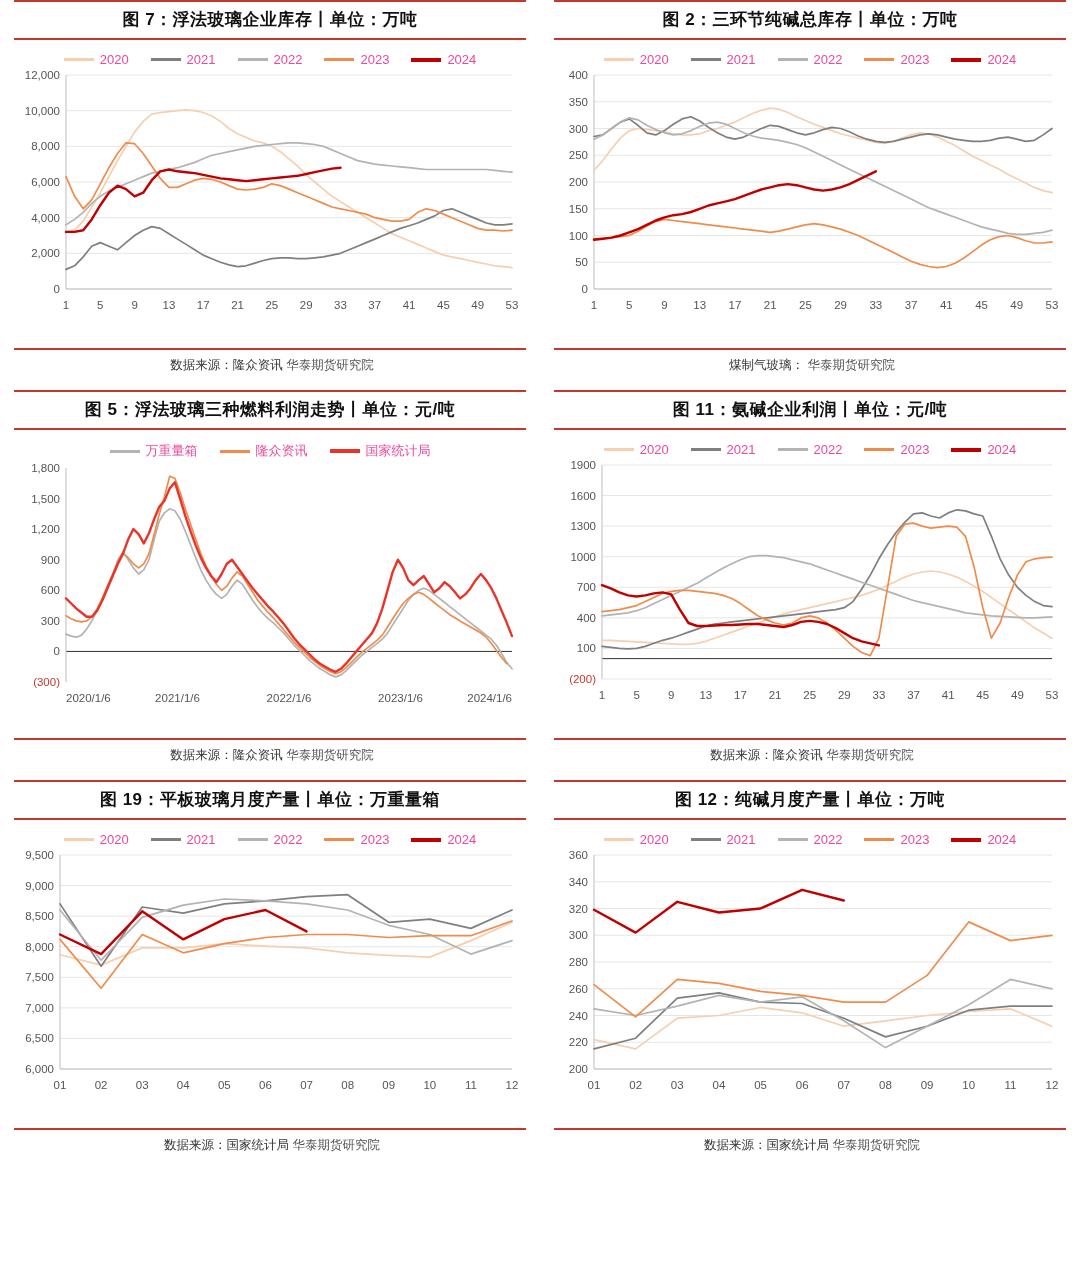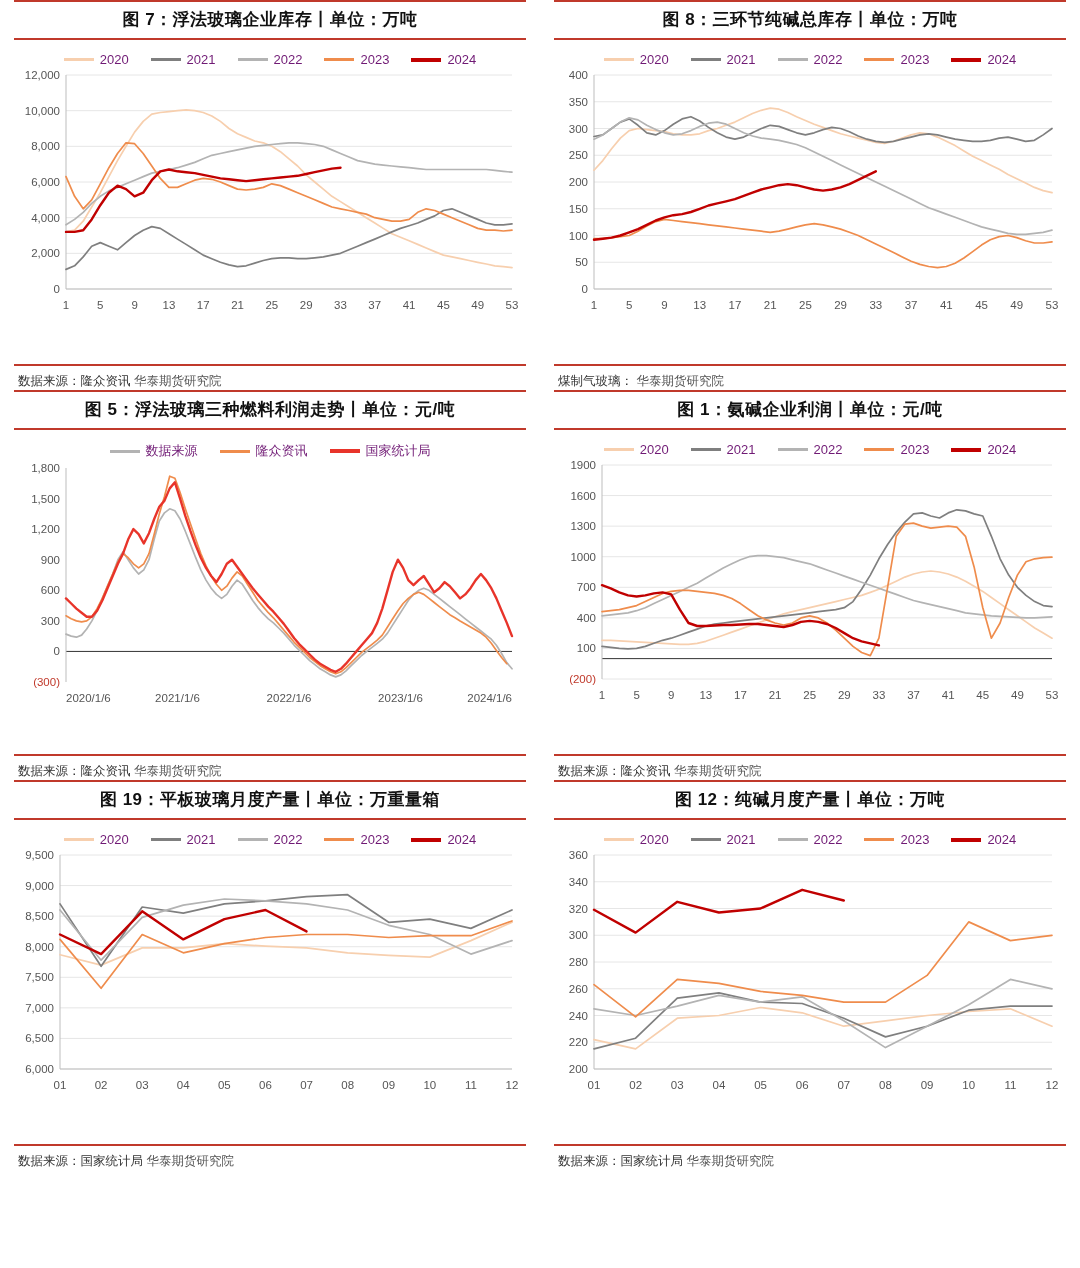--- a/index.html
+++ b/index.html
@@ -36,32 +36,33 @@
     letter-spacing:0.5px;
     color:#111;
   }
   .legend {
     display:flex;
     justify-content:center;
     align-items:center;
     gap:22px;
     margin-top:12px;
     font-size:13px;
-    color:#701a75;
+    color:#ec4899;
   }
   .legend-item { display:flex; align-items:center; gap:6px; }
   .legend-swatch { width:30px; height:3px; display:inline-block; }
   .legend-swatch.thick { height:4px; }
   .plot { flex:1; position:relative; }
   .plot svg { display:block; }
   .source {
     border-top:2.5px solid #c0392b;
-    padding:7px 0 0 4px;
+    padding:7px 0 16px 4px;
     font-size:12.5px;
     color:#333;
+    text-align:center;
   }
   .source .org { color:#555; }
   .axis-text { font-size:11.5px; fill:#555; font-family:"Liberation Sans", sans-serif; }
   .axis-text-red { font-size:11.5px; fill:#c0392b; font-family:"Liberation Sans", sans-serif; }
   .gridline { stroke:#e6e6e6; stroke-width:1; }
   .axisline { stroke:#bdbdbd; stroke-width:1; }
   .series { fill:none; stroke-linejoin:round; stroke-linecap:round; }
 </style>
 </head>
 <body>
@@ -131,21 +132,21 @@
             <path d="M52.0,109.6L60.6,129.3L69.2,141.8L77.7,132.8L86.3,116.8L94.9,100.7L103.5,86.5L112.0,75.8L120.6,76.7L129.2,86.5L137.8,99.0L146.3,111.4L154.9,120.4L163.5,120.4L172.1,116.8L180.7,113.2L189.2,111.4L197.8,112.3L206.4,115.0L215.0,118.6L223.5,122.1L232.1,123.0L240.7,122.1L249.3,120.4L257.8,116.8L266.4,118.6L275.0,122.1L283.6,125.7L292.2,129.3L300.7,132.8L309.3,136.4L317.9,140.0L326.5,141.8L335.0,143.5L343.6,145.3L352.2,147.1L360.8,150.7L369.3,152.4L377.9,154.2L386.5,154.2L395.1,152.4L403.7,145.3L412.2,141.8L420.8,143.5L429.4,147.1L438.0,150.7L446.5,154.2L455.1,157.8L463.7,161.4L472.3,163.2L480.8,163.2L489.4,164.0L498.0,163.2" class="series" stroke="#ef8c4c" stroke-width="1.7"></path>
             <path d="M52.0,164.9L60.6,164.9L69.2,163.2L77.7,152.4L86.3,138.2L94.9,125.7L103.5,118.6L112.0,122.1L120.6,129.3L129.2,125.7L137.8,113.2L146.3,104.3L154.9,102.5L163.5,104.3L172.1,105.2L180.7,106.1L189.2,107.9L197.8,109.6L206.4,111.4L215.0,112.3L223.5,113.2L232.1,114.1L240.7,113.2L249.3,112.3L257.8,111.4L266.4,110.5L275.0,109.6L283.6,108.8L292.2,107.0L300.7,105.2L309.3,103.4L317.9,101.6L326.5,100.7" class="series" stroke="#c00000" stroke-width="2.4"></path>
           </svg>
         </div>
       <div class="source"><span>数据来源：隆众资讯</span> <span class="org">华泰期货研究院</span></div>
     </div>
   </div>
 
   <div class="panel">
     <div class="panel-inner">
-      <div class="title-bar">图 8：三环节纯碱总库存丨单位：万吨</div>
+      <div class="title-bar">图 2：三环节纯碱总库存丨单位：万吨</div>
       <div class="legend">
         <div class="legend-item">
             <span class="legend-swatch" style="background:#f7cfae"></span>
             <span>2020</span>
           </div>
         <div class="legend-item">
             <span class="legend-swatch" style="background:#7f7f7f"></span>
             <span>2021</span>
           </div>
         <div class="legend-item">
@@ -207,21 +208,21 @@
       <div class="source"><span>煤制气玻璃：</span> <span class="org">华泰期货研究院</span></div>
     </div>
   </div>
 
   <div class="panel">
     <div class="panel-inner">
       <div class="title-bar">图 5：浮法玻璃三种燃料利润走势丨单位：元/吨</div>
       <div class="legend">
         <div class="legend-item">
             <span class="legend-swatch" style="background:#b3b3b3"></span>
-            <span>数据来源</span>
+            <span>万重量箱</span>
           </div>
         <div class="legend-item">
             <span class="legend-swatch" style="background:#ef8c4c"></span>
             <span>隆众资讯</span>
           </div>
         <div class="legend-item">
             <span class="legend-swatch thick" style="background:#e8342a"></span>
             <span>国家统计局</span>
           </div>
       </div>
@@ -246,21 +247,21 @@
             <path d="M52.0,155.8L57.2,158.8L62.4,160.9L67.6,161.9L72.7,160.9L77.9,156.8L83.1,148.6L88.3,138.4L93.5,126.2L98.7,114.0L103.9,101.8L109.0,93.6L114.2,97.7L119.4,103.8L124.6,107.9L129.8,103.8L135.0,93.6L140.2,74.2L145.3,53.9L150.5,36.5L155.7,16.2L160.9,18.2L166.1,32.5L171.3,48.8L176.5,64.0L181.7,79.3L186.8,93.6L192.0,105.8L197.2,116.0L202.4,124.2L207.6,130.3L212.8,126.2L218.0,118.1L223.1,111.9L228.3,116.0L233.5,124.2L238.7,132.3L243.9,140.5L249.1,146.6L254.3,152.7L259.4,157.8L264.6,163.9L269.8,170.0L275.0,176.1L280.2,182.3L285.4,187.4L290.6,192.4L295.7,197.5L300.9,201.6L306.1,205.7L311.3,208.8L316.5,211.8L321.7,213.8L326.9,211.8L332.0,207.7L337.2,202.6L342.4,197.5L347.6,192.4L352.8,188.4L358.0,184.3L363.2,180.2L368.3,175.1L373.5,167.0L378.7,158.8L383.9,150.7L389.1,143.5L394.3,138.4L399.5,134.4L404.7,132.3L409.8,134.4L415.0,138.4L420.2,142.5L425.4,146.6L430.6,150.7L435.8,154.7L441.0,157.8L446.1,160.9L451.3,163.9L456.5,167.0L461.7,170.0L466.9,173.1L472.1,177.2L477.3,183.3L482.4,190.4L487.6,197.5L492.8,203.7" class="series" stroke="#ef8c4c" stroke-width="1.7"></path>
             <path d="M52.0,138.4L57.2,143.5L62.4,148.6L67.6,152.7L72.7,156.8L77.9,156.8L83.1,150.7L88.3,140.5L93.5,128.2L98.7,116.0L103.9,103.8L109.0,93.6L114.2,79.3L119.4,69.1L124.6,74.2L129.8,83.4L135.0,73.2L140.2,59.0L145.3,46.7L150.5,40.6L155.7,28.4L160.9,22.3L166.1,38.6L171.3,55.9L176.5,71.2L181.7,85.4L186.8,97.7L192.0,107.9L197.2,116.0L202.4,122.1L207.6,114.0L212.8,103.8L218.0,99.7L223.1,106.8L228.3,114.0L233.5,121.1L238.7,128.2L243.9,134.4L249.1,140.5L254.3,146.6L259.4,151.7L264.6,157.8L269.8,163.9L275.0,171.0L280.2,178.2L285.4,184.3L290.6,189.4L295.7,194.5L300.9,199.6L306.1,203.7L311.3,206.7L316.5,209.8L321.7,211.8L326.9,208.8L332.0,203.7L337.2,197.5L342.4,191.4L347.6,185.3L352.8,179.2L358.0,173.1L363.2,162.9L368.3,148.6L373.5,130.3L378.7,111.9L383.9,99.7L389.1,107.9L394.3,120.1L399.5,125.2L404.7,120.1L409.8,116.0L415.0,124.2L420.2,132.3L425.4,128.2L430.6,122.1L435.8,126.2L441.0,132.3L446.1,138.4L451.3,134.4L456.5,128.2L461.7,120.1L466.9,114.0L472.1,120.1L477.3,128.2L482.4,138.4L487.6,150.7L492.8,162.9L498.0,176.1" class="series" stroke="#e8342a" stroke-width="2.4"></path>
           </svg>
         </div>
       <div class="source"><span>数据来源：隆众资讯</span> <span class="org">华泰期货研究院</span></div>
     </div>
   </div>
 
   <div class="panel">
     <div class="panel-inner">
-      <div class="title-bar">图 1：氨碱企业利润丨单位：元/吨</div>
+      <div class="title-bar">图 11：氨碱企业利润丨单位：元/吨</div>
       <div class="legend">
         <div class="legend-item">
             <span class="legend-swatch" style="background:#f7cfae"></span>
             <span>2020</span>
           </div>
         <div class="legend-item">
             <span class="legend-swatch" style="background:#7f7f7f"></span>
             <span>2021</span>
           </div>
         <div class="legend-item">

